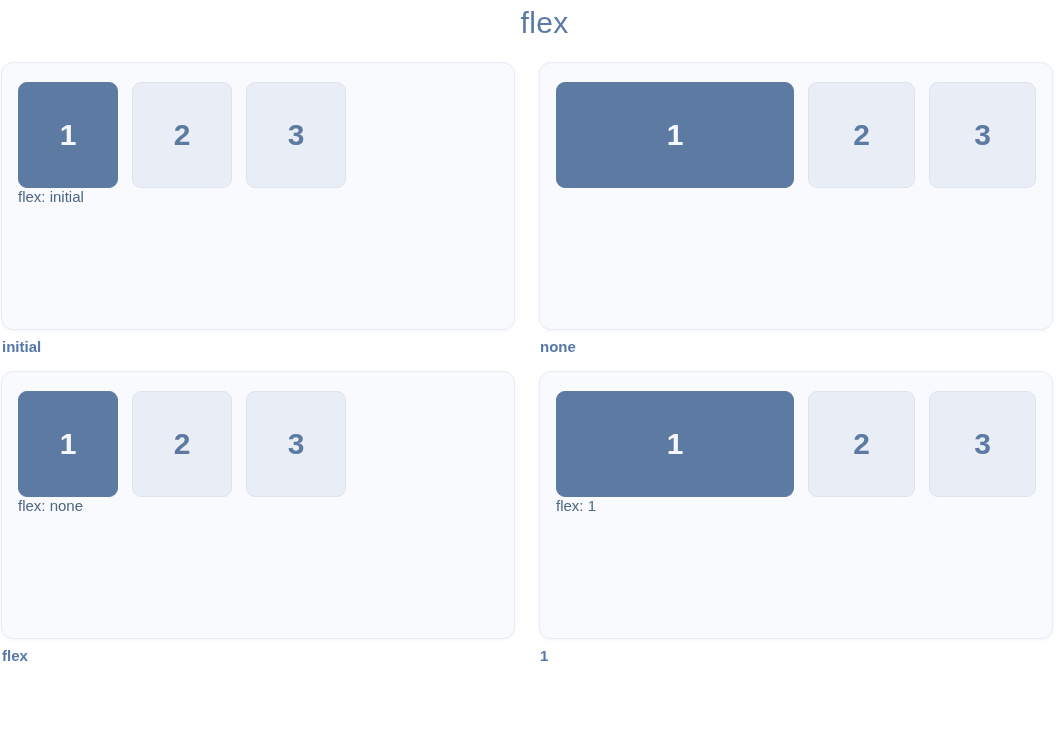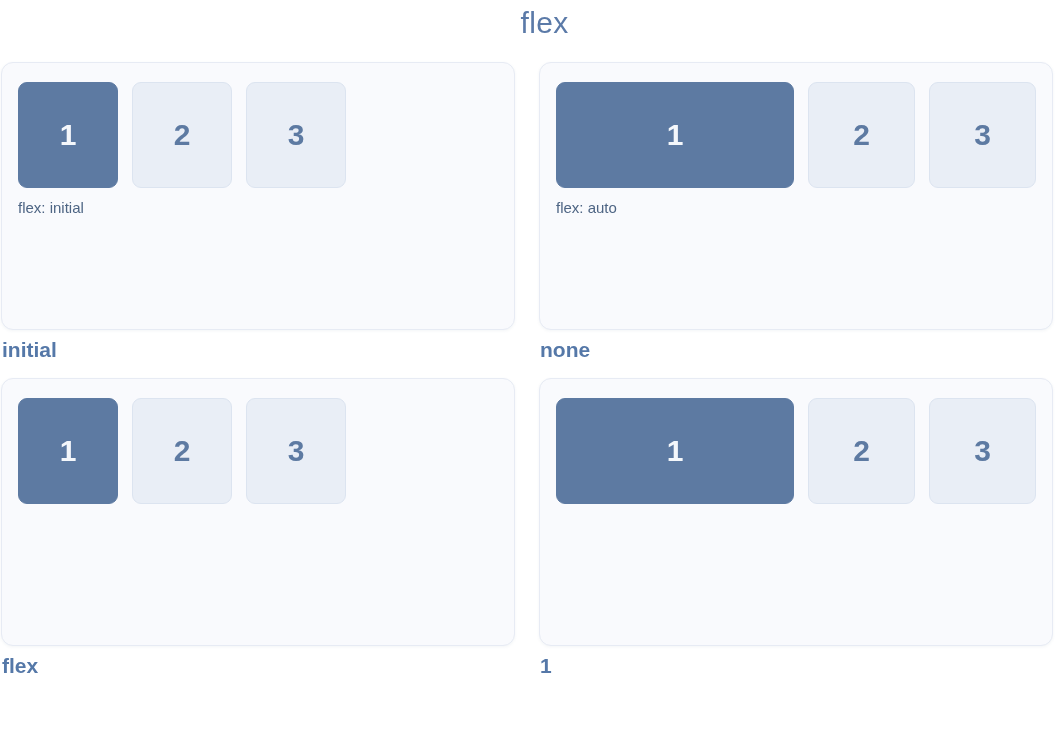--- a/index.html
+++ b/index.html
@@ -62,28 +62,27 @@
     font-weight: 600;
   }
   .item.primary {
     background: #5d7aa2;
     border-color: #5d7aa2;
     color: #f4f7fb;
   }
   .cell.grow .item { width: 107px; }
   .cell.grow .item.primary { flex: 1 1 auto; }
   .caption {
-    margin-top: 11px;
     font-size: 15px;
     font-weight: 500;
     color: #4e6584;
   }
   .panel-label {
     margin: 8px 0 16px 1px;
-    font-size: 21px;
+    font-size: 15px;
     font-weight: 700;
     color: #5578a8;
   }
 </style>
 </head>
 <body>
 
 <main class="page">
   <h1 class="title">flex</h1>
 
@@ -101,41 +100,42 @@
       <div class="panel-label">initial</div>
     </section>
 
     <section class="cell grow">
       <div class="card">
         <div class="items">
           <div class="item primary">1</div>
           <div class="item">2</div>
           <div class="item">3</div>
         </div>
-        <div class="caption">flex: auto</div>
       </div>
       <div class="panel-label">none</div>
     </section>
 
     <section class="cell">
       <div class="card">
         <div class="items">
           <div class="item primary">1</div>
           <div class="item">2</div>
           <div class="item">3</div>
         </div>
+        <div class="caption">flex: none</div>
       </div>
       <div class="panel-label">flex</div>
     </section>
 
     <section class="cell grow">
       <div class="card">
         <div class="items">
           <div class="item primary">1</div>
           <div class="item">2</div>
           <div class="item">3</div>
         </div>
+        <div class="caption">flex: 1</div>
       </div>
       <div class="panel-label">1</div>
     </section>
 
   </div>
 </main>
 
 </body></html>

